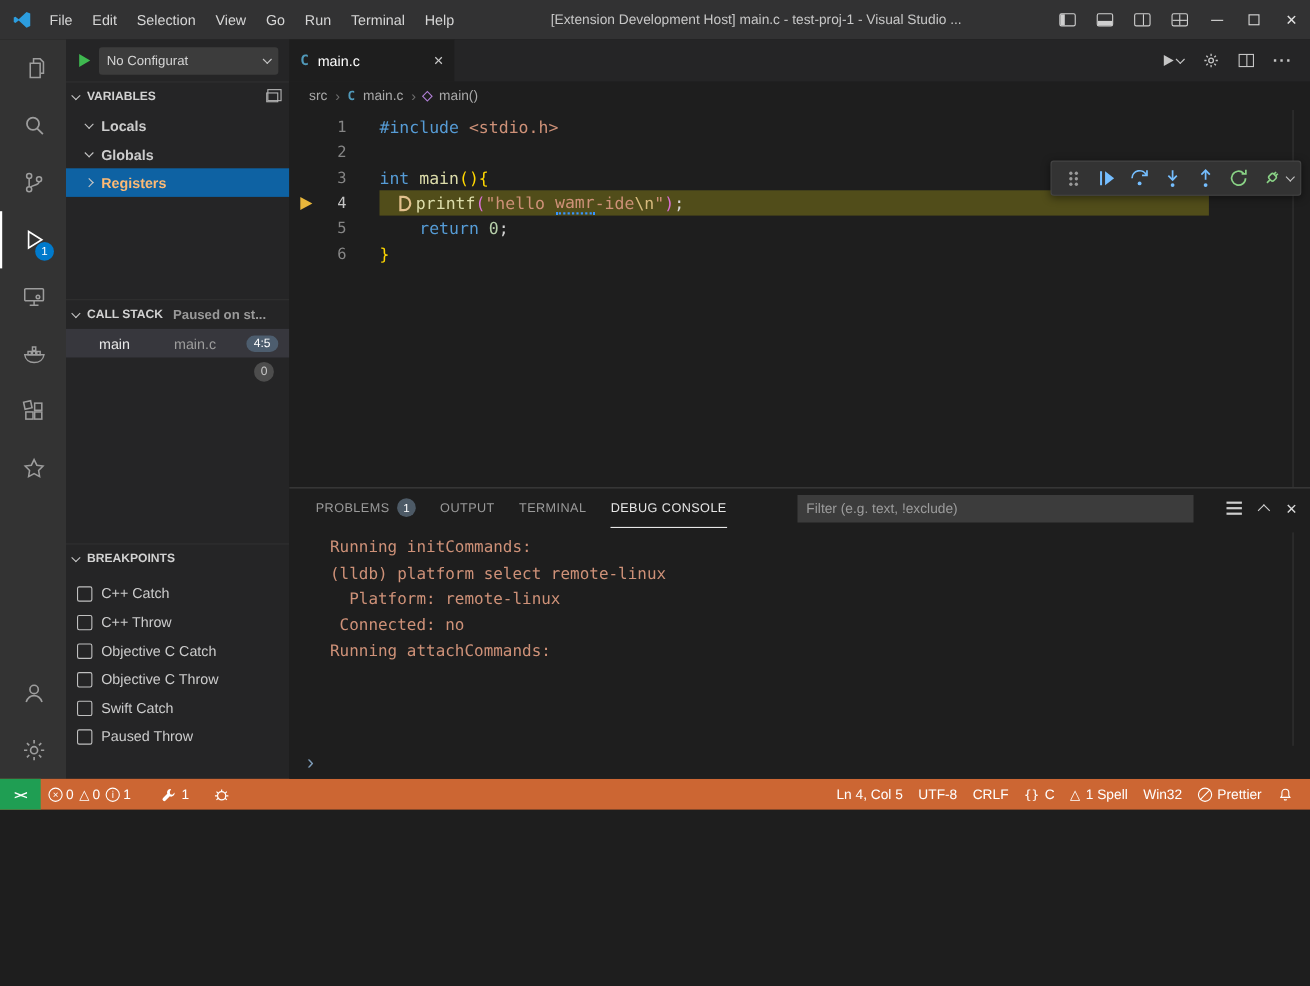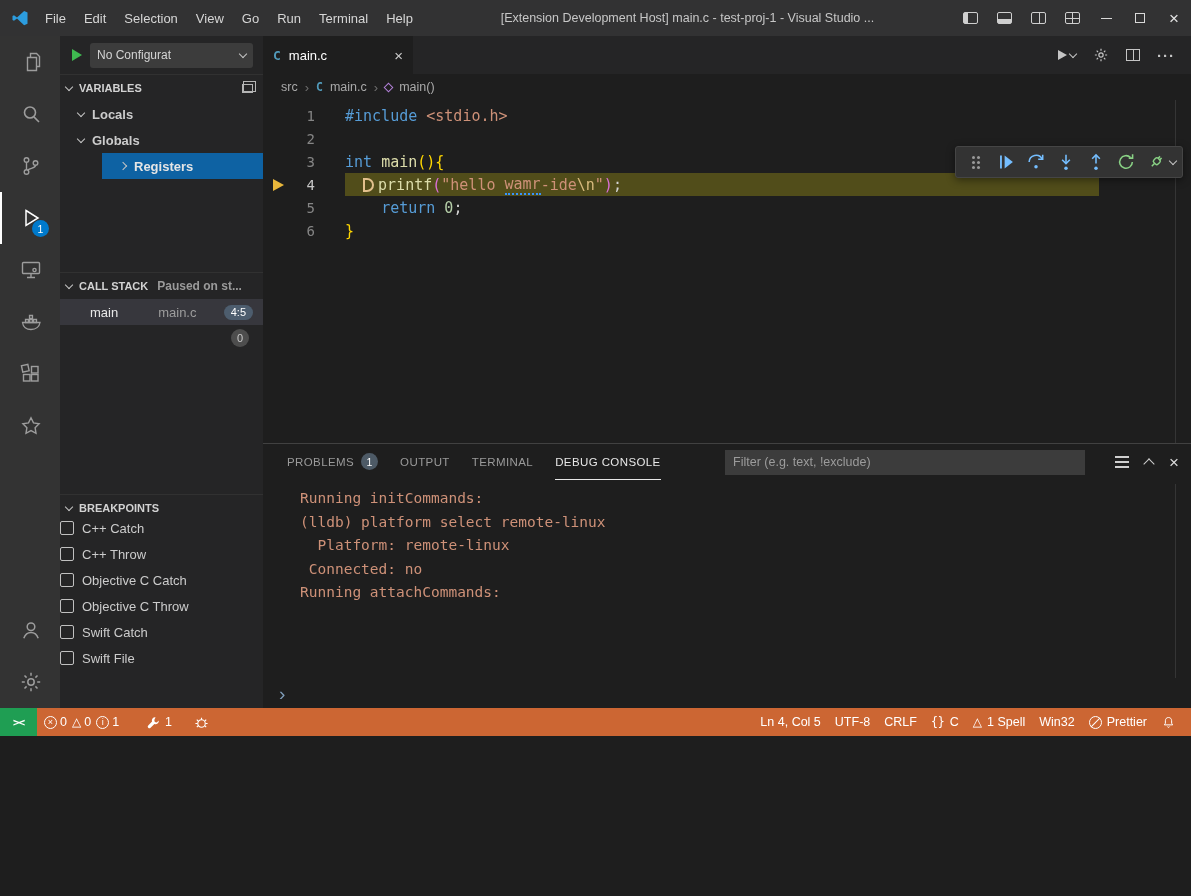--- a/index.html
+++ b/index.html
@@ -42,29 +42,29 @@
   .config-select { flex:1; height:25px; background:#3c3c3c; border-radius:3px; display:flex; align-items:center; justify-content:space-between; padding:0 7px; font-size:12px; color:#d4d4d4; }
   .chev { width:6px; height:6px; border-right:1.4px solid #c5c5c5; border-bottom:1.4px solid #c5c5c5; display:inline-block; flex:none; }
   .chev.down { transform:rotate(45deg); margin-top:-3px; }
   .chev.right { transform:rotate(-45deg); }
   .pane { display:flex; flex-direction:column; border-top:1px solid #313131; }
   .pane-header { height:26px; display:flex; align-items:center; gap:7px; padding:0 10px 0 6px; font-size:11px; font-weight:bold; color:#d2d2d2; flex:none; }
   .pane-status { font-size:12px; font-weight:bold; color:#9a9a9a; margin-left:2px; white-space:nowrap; }
   .ovl-ico { position:relative; width:11px; height:9px; border:1.2px solid #b5b5b5; margin-left:auto; }
   .ovl-ico::before { content:""; position:absolute; right:-4px; top:-4px; width:11px; height:9px; border:1.2px solid #b5b5b5; }
   .tree-row { height:26px; display:flex; align-items:center; gap:8px; padding-left:18px; color:#cccccc; flex:none; }
-  .tree-row.selected { background:#0e62a3; color:#e5e5e5;margin-left:42px; }
+  .tree-row.selected { background:#0e62a3; color:#fdba74; }
   .pane-vars { height:198px; } .pane-watch { height:194px; } .pane-stack { height:222px; } .pane-bps { flex:1; }
   .frame-row { height:26px; background:#37373d; display:flex; align-items:center; padding:0 10px 0 30px; flex:none; }
   .frame-name { color:#e8e8e8; }
   .frame-file { color:#9d9d9d; margin-left:40px; }
   .frame-pos { margin-left:auto; background:#4d5d6e; color:#ffffff; border-radius:9px; font-size:11px; padding:1.5px 7px; }
   .zero-row { height:26px; display:flex; align-items:center; justify-content:flex-end; padding-right:14px; flex:none; }
   .zero-badge { width:18px; height:18px; border-radius:50%; background:#4d4d4d; color:#c9c9c9; font-size:11px; display:flex; align-items:center; justify-content:center; }
-  .bp-row { height:26px; display:flex; align-items:flex-start; gap:8px; padding-left:0; color:#cccccc; flex:none; }
+  .bp-row { height:26px; display:flex; align-items:flex-end; gap:8px; padding-left:10px; color:#cccccc; flex:none; }
   .cb { width:14px; height:14px; border:1px solid #c0c0c0; border-radius:2px; background:transparent; flex:none; }
 
   
   .editor-col { flex:1; display:flex; flex-direction:column; background:#1e1e1e; position:relative; min-width:0; }
   .tabbar { height:38px; background:#252526; display:flex; align-items:stretch; flex:none; }
   .tab { width:150px; background:#1e1e1e; display:flex; align-items:center; gap:8px; padding:0 10px; font-size:13px; color:#ffffff; }
   .c-ico { color:#519aba; font-weight:bold; font-family:"DejaVu Sans Mono",monospace; font-size:13px; }
   .tab-close { margin-left:auto; font-size:15px; color:#cccccc; }
   .tab-actions { margin-left:auto; display:flex; align-items:center; gap:17px; padding-right:16px; color:#c5c5c5; }
   .run-combo { display:flex; align-items:center; gap:3px; }
@@ -313,21 +313,21 @@
         <div class="bp-row">
             <span class="cb"></span>
             <span>Objective C Throw</span>
           </div>
         <div class="bp-row">
             <span class="cb"></span>
             <span>Swift Catch</span>
           </div>
         <div class="bp-row">
             <span class="cb"></span>
-            <span>Swift File</span>
+            <span>Paused Throw</span>
           </div>
       </div>
     </div>
 
     <div class="editor-col">
       <div class="tabbar">
         <div class="tab">
           <span class="c-ico">C</span>
           <span>main.c</span>
           <span class="tab-close">×</span>

